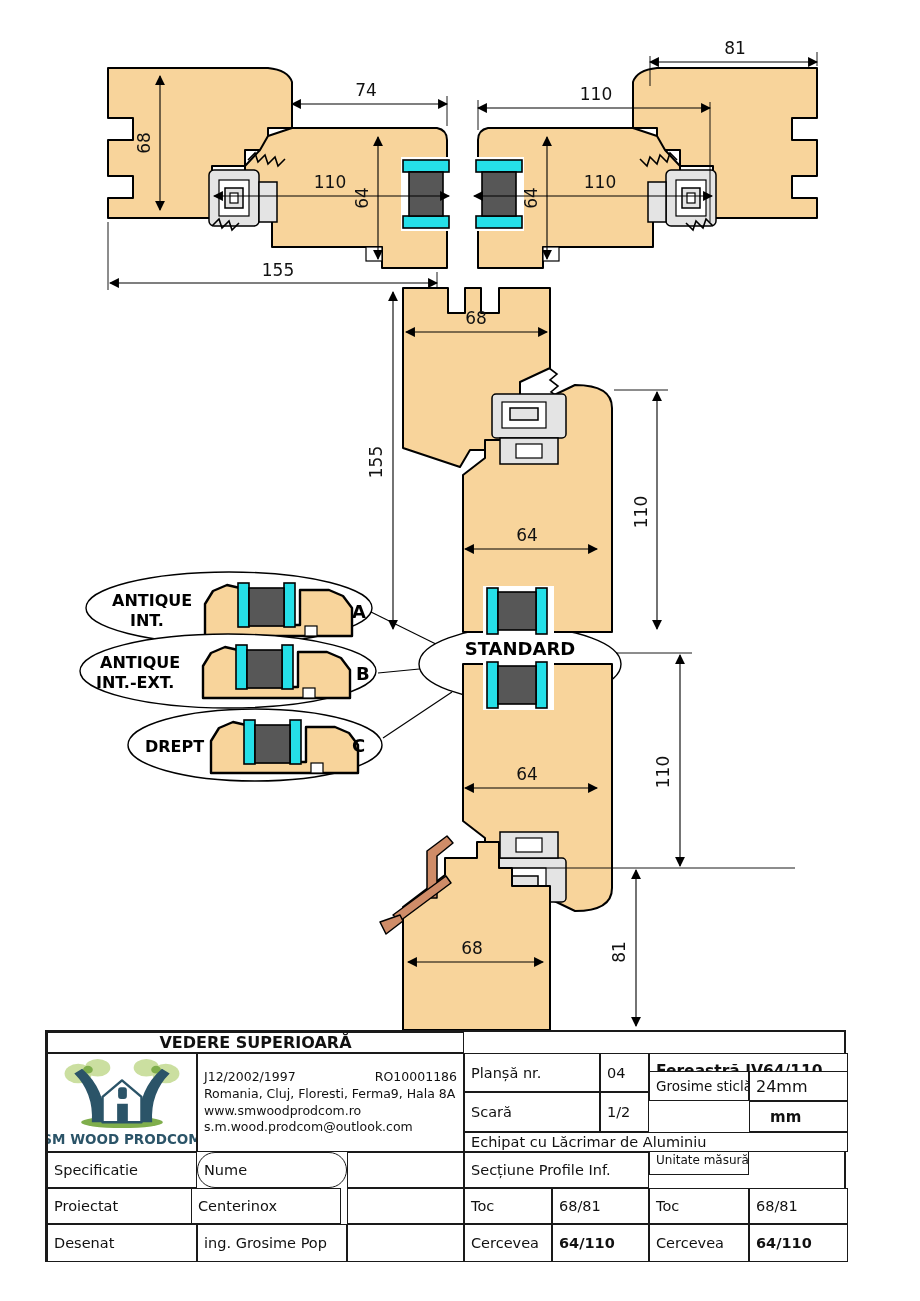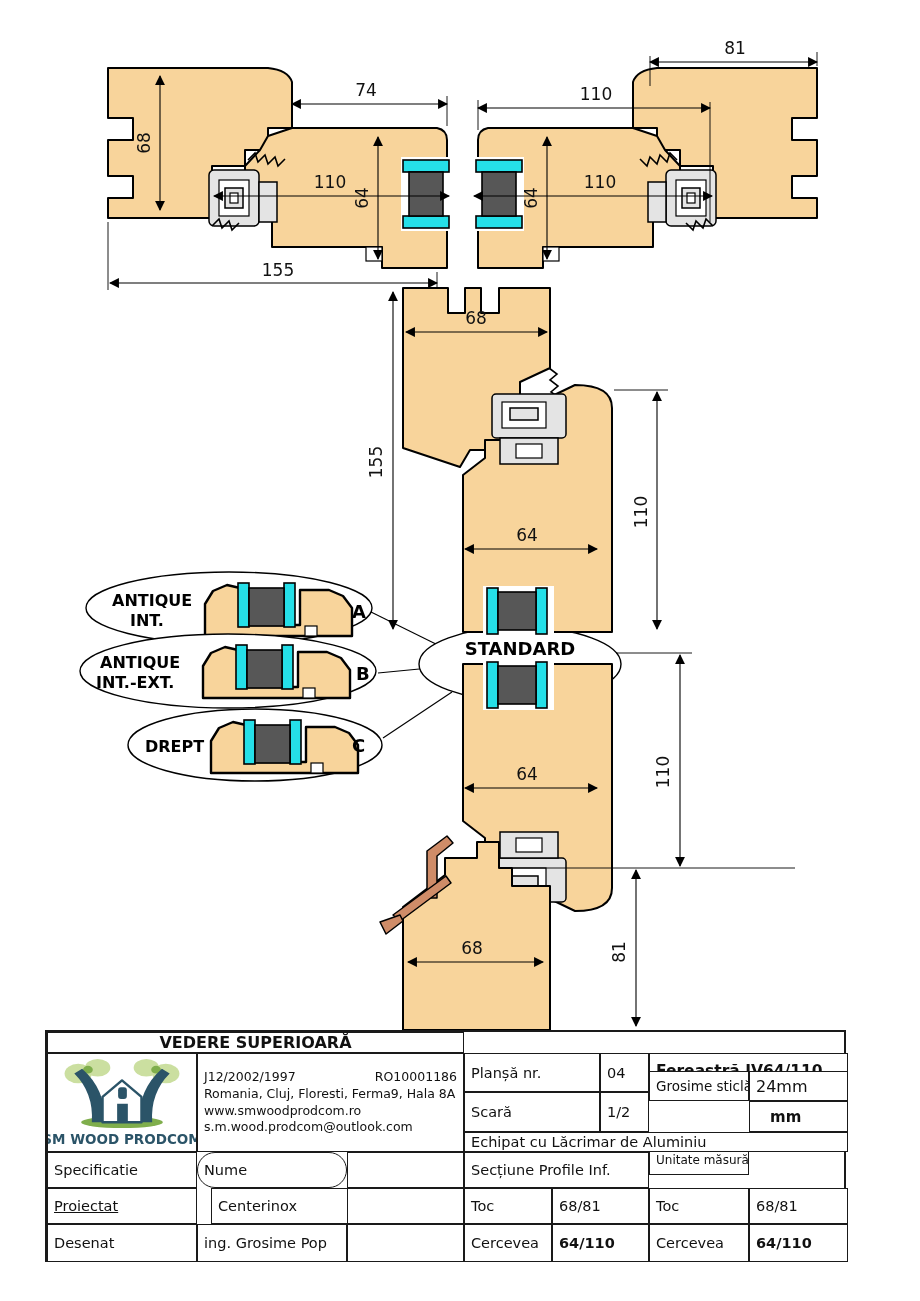--- a/index.html
+++ b/index.html
@@ -255,22 +255,22 @@
   <div class="cell small" style="left:602px;top:76px;width:100px;height:31px;margin-top:36px;">Unitate măsură</div>
   <div class="cell bold" style="left:702px;top:69px;width:99px;height:31px;font-size:15px;padding-left:20px;">mm</div>
 
   <div class="cell" style="left:417px;top:100px;width:384px;height:20px;">Echipat cu Lăcrimar de Aluminiu</div>
 
   <div class="cell" style="left:0;top:120px;width:150px;height:36px;">Specificatie</div>
   <div class="cell" style="left:150px;top:120px;width:150px;height:36px;border-radius:18px;">Nume</div>
   <div class="cell" style="left:300px;top:120px;width:117px;height:36px;"></div>
   <div class="cell" style="left:417px;top:120px;width:185px;height:36px;text-align:center;">Secțiune Profile Inf.</div>
 
-  <div class="cell" style="left:0;top:156px;width:150px;height:36px;text-decoration:underline;">Proiectat</div>
-  <div class="cell" style="left:164px;top:156px;width:150px;height:36px;">Centerinox</div>
+  <div class="cell" style="left:0;top:156px;width:150px;height:36px;">Proiectat</div>
+  <div class="cell" style="left:144px;top:156px;width:150px;height:36px;">Centerinox</div>
   <div class="cell" style="left:300px;top:156px;width:117px;height:36px;"></div>
   <div class="cell" style="left:417px;top:156px;width:88px;height:36px;">Toc</div>
   <div class="cell" style="left:505px;top:156px;width:97px;height:36px;">68/81</div>
   <div class="cell" style="left:602px;top:156px;width:100px;height:36px;">Toc</div>
   <div class="cell" style="left:702px;top:156px;width:99px;height:36px;">68/81</div>
 
   <div class="cell" style="left:0;top:192px;width:150px;height:38px;">Desenat</div>
   <div class="cell" style="left:150px;top:192px;width:150px;height:38px;">ing. Grosime Pop</div>
   <div class="cell" style="left:300px;top:192px;width:117px;height:38px;"></div>
   <div class="cell" style="left:417px;top:192px;width:88px;height:38px;">Cercevea</div>

